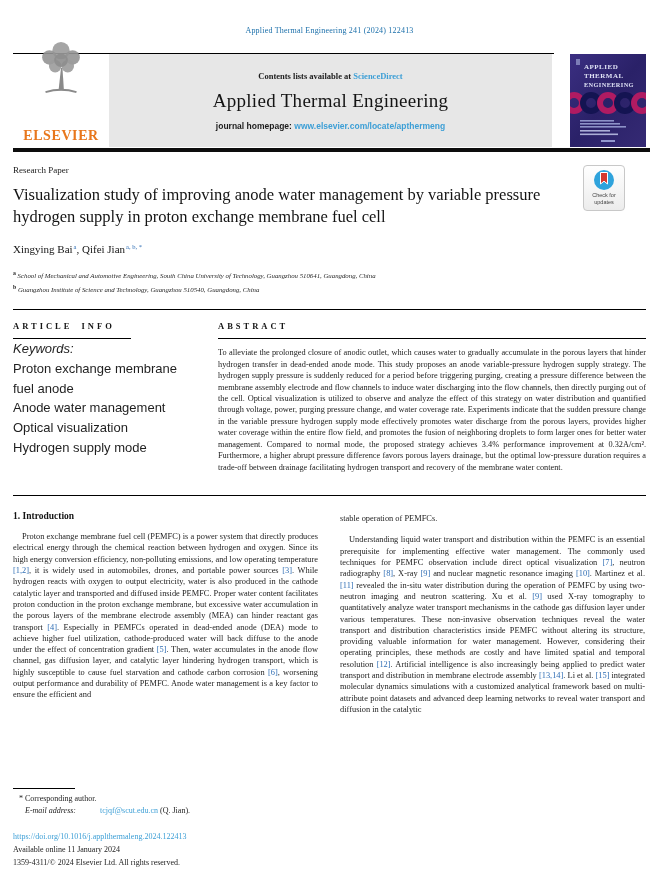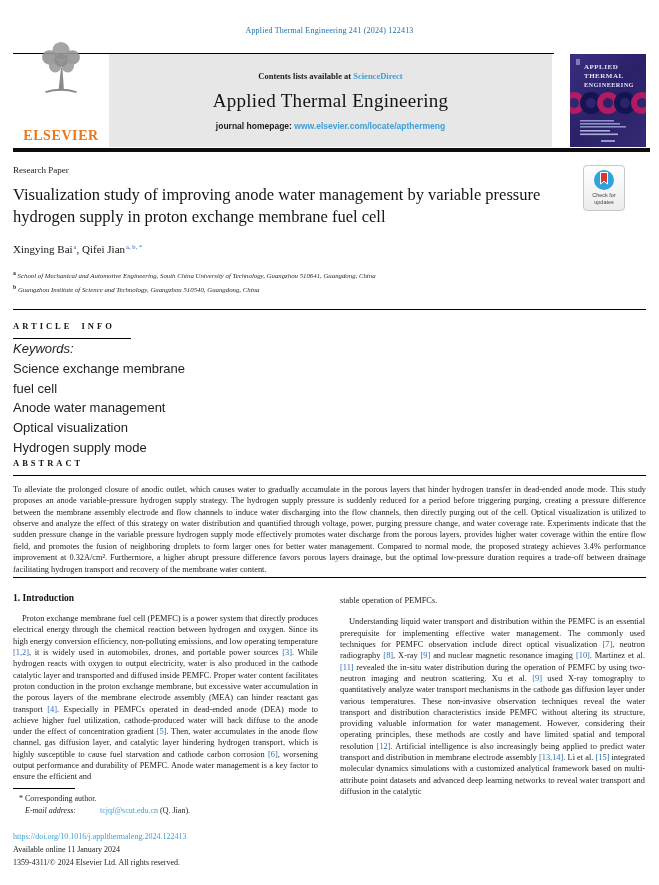--- a/index.html
+++ b/index.html
@@ -33,21 +33,21 @@
   .authors{margin-top:15px;font-size:11px;color:#141414;}
   .asup{font-size:6.5px;color:#2e6db4;position:relative;top:-4px;margin-left:1px;}
   .affils{margin-top:13px;font-size:6.8px;line-height:1.75;color:#1f1f1f;}
   .affil sup{font-weight:bold;font-size:5.8px;font-style:normal;}
   .affil-text{font-style:italic;}
 
   .hr-full{margin-left:13px;width:633px;}
   .hr2{margin-top:13px;}
   .hr3{margin-top:2px;}
 
-  .info-abs{display:flex;margin:0 13px;padding-top:11px;min-height:183px;box-sizing:border-box;flex-direction:column;}
+  .info-abs{display:flex;margin:0 13px;padding-top:11px;min-height:183px;box-sizing:border-box;}
   .info-col{width:181px;margin-right:24px;flex-shrink:0;}
   .abs-col{flex:1;}
   .col-head{font-size:8.5px;font-weight:bold;letter-spacing:3px;word-spacing:4px;color:#141414;}
   .head-rule-short{width:118px;border-top:1px solid #000;margin-top:7px;}
   .head-rule-full{border-top:1px solid #000;margin-top:7px;}
   .kw{font-family:Liberation Sans, sans-serif;font-size:13px;line-height:1.52;color:#1f1f1f;}
   .kw-label{font-style:italic;}
   .abs-text{margin-top:8px;font-size:8.3px;line-height:1.38;text-align:justify;color:#1c1c1c;}
 
   .columns{display:flex;gap:22px;margin:0 13px;height:272px;overflow:hidden;}
@@ -162,21 +162,21 @@
   </div>
 
   <hr class="hr-thin hr-full hr2">
 
   <div class="info-abs">
     <div class="info-col">
       <div class="col-head">ARTICLE INFO</div>
       <div class="head-rule-short"></div>
       <div class="kw">
         <div class="kw-label">Keywords:</div>
-        <div>Science exchange membrane fuel cell</div>
+        <div>Proton exchange membrane fuel anode</div>
         <div>Anode water management</div>
         <div>Optical visualization</div>
         <div>Hydrogen supply mode</div>
       </div>
     </div>
     <div class="abs-col">
       <div class="col-head">ABSTRACT</div>
       <div class="head-rule-full"></div>
       <div class="abs-text">To alleviate the prolonged closure of anodic outlet, which causes water to gradually accumulate in the porous layers that hinder hydrogen transfer in dead-ended anode mode. This study proposes an anode variable-pressure hydrogen supply strategy. The hydrogen supply pressure is suddenly reduced for a period before triggering purging, creating a pressure difference between the membrane assembly electrode and flow channels to induce water discharging into the flow channels, then directly purging out of the cell. Optical visualization is utilized to observe and analyze the effect of this strategy on water distribution and quantified through voltage, power, purging pressure change, and water coverage rate. Experiments indicate that the sudden pressure change in the variable pressure hydrogen supply mode effectively promotes water discharge from the porous layers, provides higher water coverage within the entire flow field, and promotes the fusion of neighboring droplets to form larger ones for better water management. Compared to normal mode, the proposed strategy achieves 3.4% performance improvement at 0.32A/cm². Furthermore, a higher abrupt pressure difference favors porous layers drainage, but the optimal low-pressure duration requires a trade-off between drainage facilitating hydrogen transport and recovery of the membrane water content.</div>
     </div>

